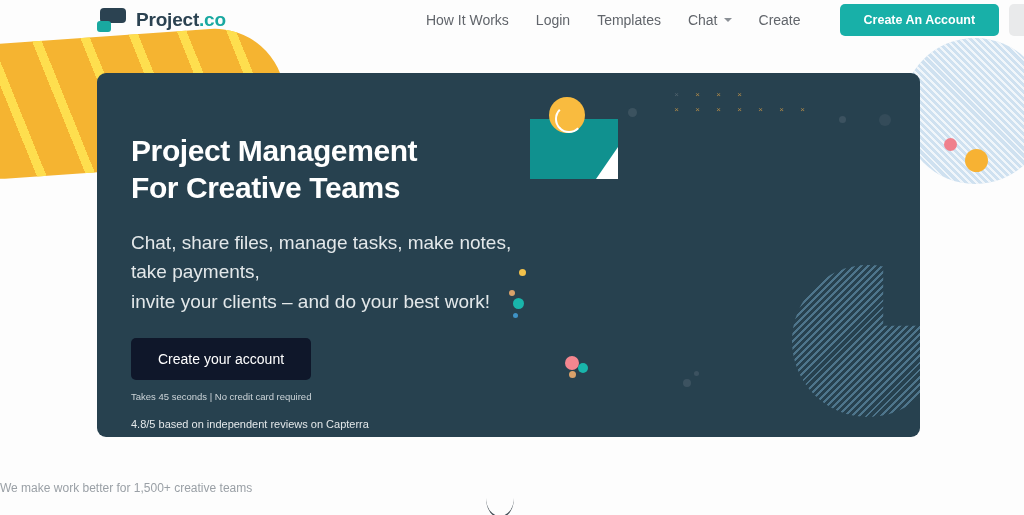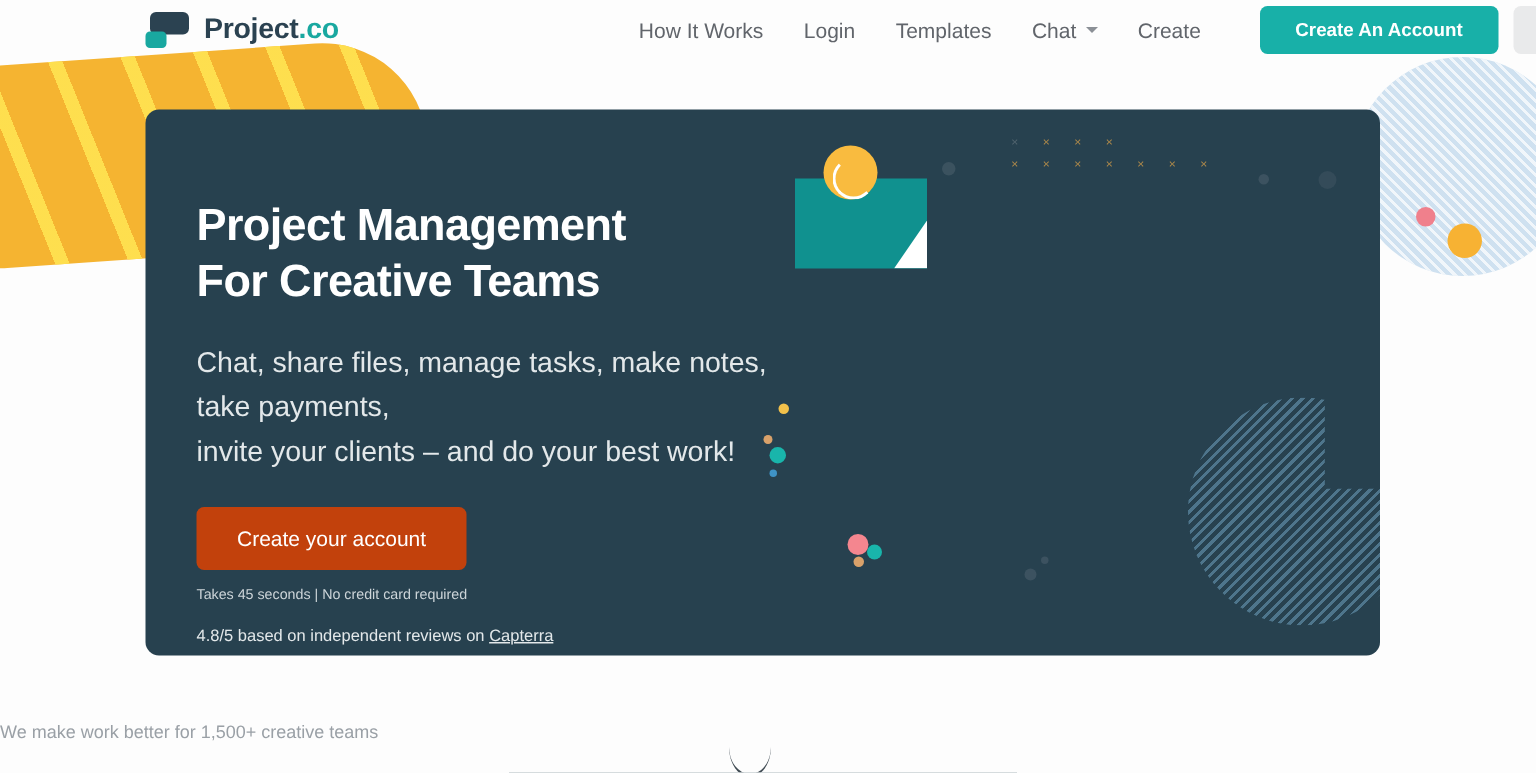--- a/index.html
+++ b/index.html
@@ -82,26 +82,26 @@
   }
   #hero-content { position:absolute; left:34px; top:41px; width:400px; z-index:5;margin-top:19px; }
   #hero-title {
     font-size:30px; line-height:1.23; font-weight:bold; color:#ffffff;
     letter-spacing:-0.4px; white-space:pre-line;
   }
   #hero-sub {
     margin-top:21px; font-size:19px; line-height:1.55; color:#e3e8ea; white-space:pre-line;
   }
   #hero-cta {
-    margin-top:22px; display:inline-block; background:#c2410c; color:#ffffff;
+    margin-top:22px; display:inline-block; background:#0f172a; color:#ffffff;
     font-size:14px; padding:13px 27px; border:none; border-radius:5px; cursor:pointer;
   }
   #hero-note { margin-top:11px; font-size:9.5px; color:#cdd5d9; }
   #hero-rating { margin-top:16px; font-size:11px; color:#e3e8ea; }
-  #hero-rating a { color:#e3e8ea; text-decoration:underline; cursor:pointer; }
+  #hero-rating a { color:#e3e8ea; cursor:pointer; }
   #logo-strip { margin-top:13px; display:flex; gap:3px; }
   .logo-box { width:68px; height:72px; background:#56666f; }
 
   
   #art-circle { position:absolute; left:452px; top:24px; width:36px; height:36px; border-radius:50%; background:#f9bb3f; z-index:3; }
   #art-circle-ring { position:absolute; left:458px; top:32px; width:28px; height:28px; border-radius:50%; border:2.5px solid #ffffff; border-right-color:transparent; border-top-color:transparent; z-index:4; }
   #art-rect { position:absolute; left:433px; top:46px; width:88px; height:60px; background:#10918f; z-index:2; }
   #art-notch { position:absolute; left:499px; top:74px; width:22px; height:32px; background:#ffffff;
                clip-path:polygon(100% 0%, 100% 100%, 0% 100%); z-index:3; }
   #art-greydot { position:absolute; left:531px; top:35px; width:9px; height:9px; border-radius:50%; background:#3b525f; z-index:2; }

